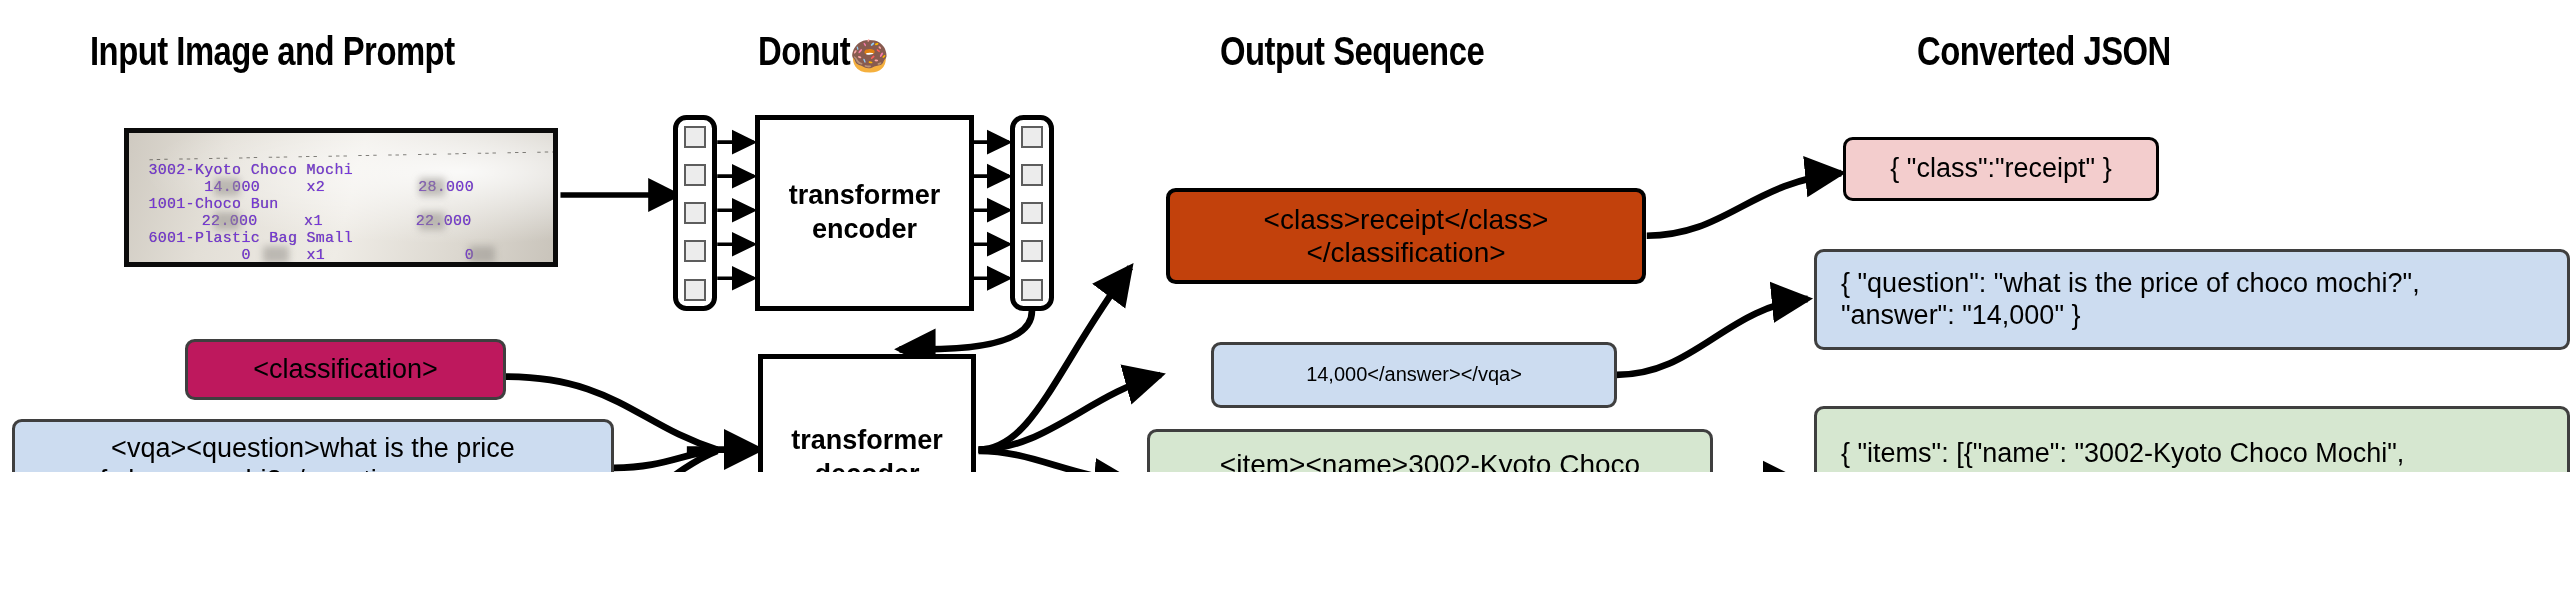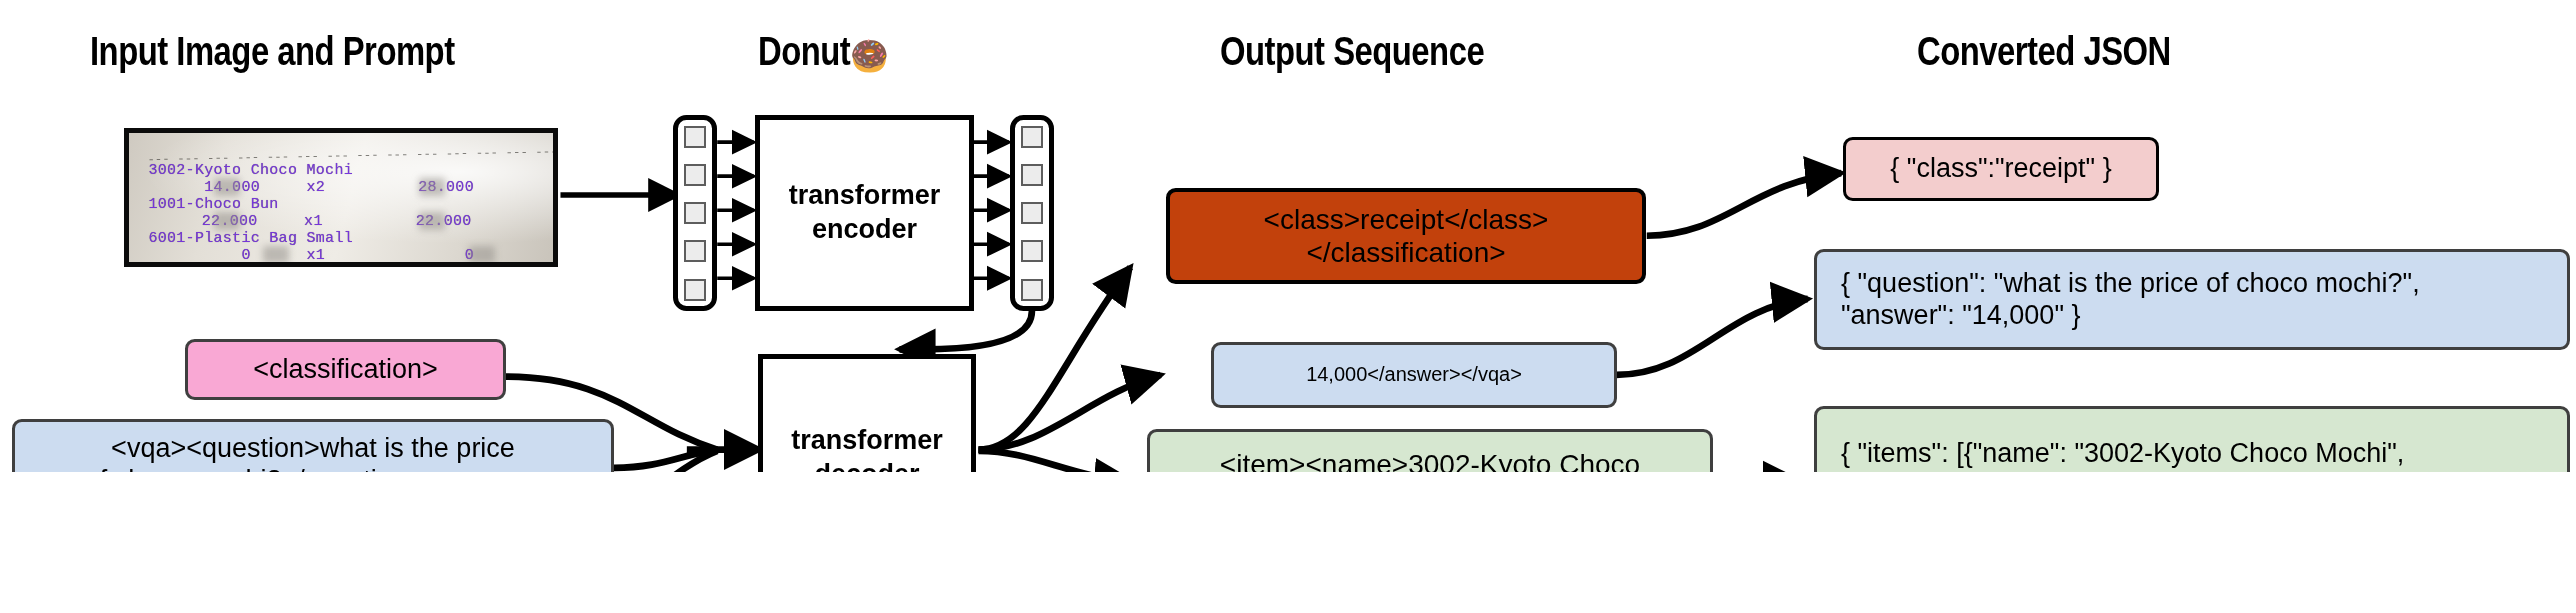--- a/index.html
+++ b/index.html
@@ -81,21 +81,21 @@
     display: flex;
     align-items: center;
     justify-content: center;
     text-align: center;
     font-family: "Liberation Sans", sans-serif;
     color: #000000;
     line-height: 1.18;
     white-space: pre-line;
     padding: 2.4px 8.5px;
   }
-  .tag-pink   { background: #f9a8d4; border: 3px solid #3f3f3f; }
+  .tag-pink   { background: #be185d; border: 3px solid #3f3f3f; }
   .tag-pink-h { background: #c2410c; border: 4.9px solid #000000; }
   .tag-blue   { background: #ccdcf0; border: 3px solid #3f3f3f; }
   .tag-green  { background: #d6e7d0; border: 3px solid #3f3f3f; }
   .tag-pink-j { background: #f3cdcd; border: 3.6px solid #000000; }
 
   .tagbox.left-align { justify-content: flex-start; text-align: left; }
 
   
   .model-box {
     position: absolute;

